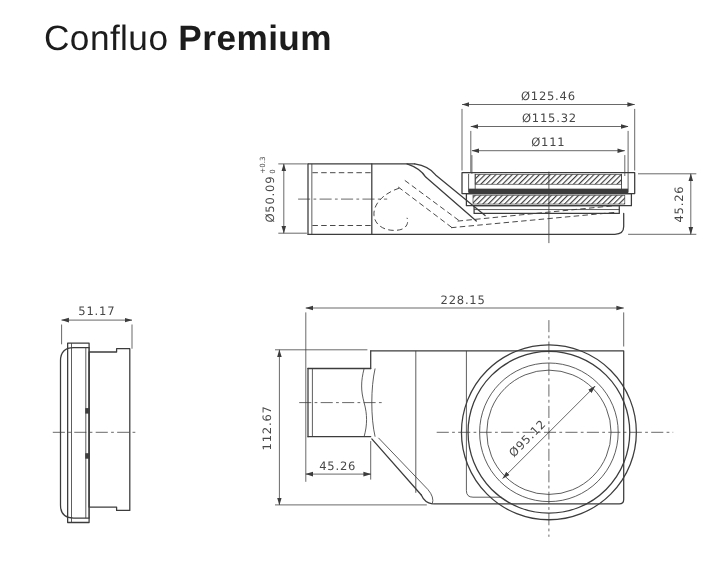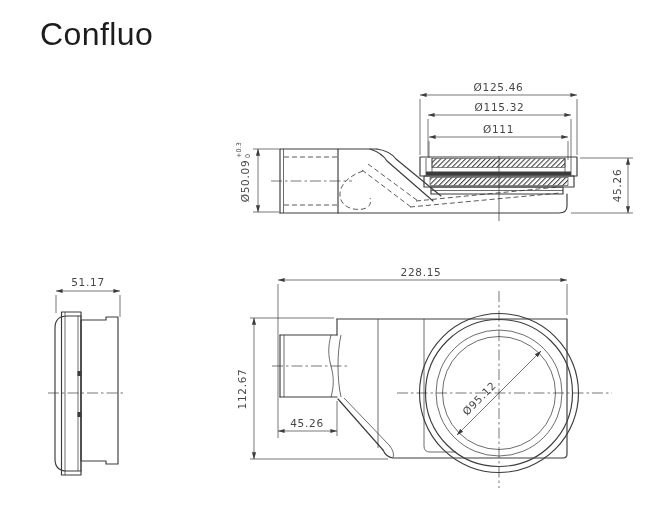--- a/index.html
+++ b/index.html
@@ -28,20 +28,21 @@
        fill:var(--dim-text);text-anchor:start;}
   .arrowhead{fill:var(--line);}
 </style>
 </head>
 <body>
 
 <div class="page">
 
   <div class="title">
     <span>Confluo</span>
+    <span class="bold">Premium</span>
   </div>
 
   <svg width="650" height="517" viewBox="0 0 650 517">
     <defs>
       <pattern id="hatch" patternUnits="userSpaceOnUse" width="3.5" height="3.5" patternTransform="rotate(45)">
         <line class="hl" x1="0" y1="0" x2="0" y2="3.5" stroke-width="2.1"></line>
       </pattern>
       <marker id="arr" viewBox="0 0 10 10" refX="9.5" refY="5" markerWidth="10" markerHeight="10" orient="auto-start-reverse">
         <path class="arrowhead" d="M0,2 L10,5 L0,8 Z"></path>
       </marker>

